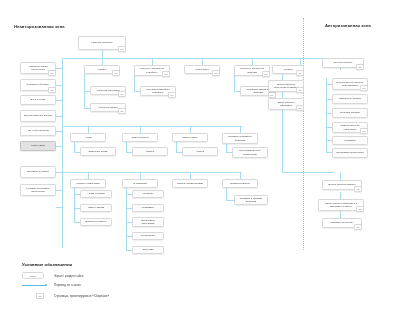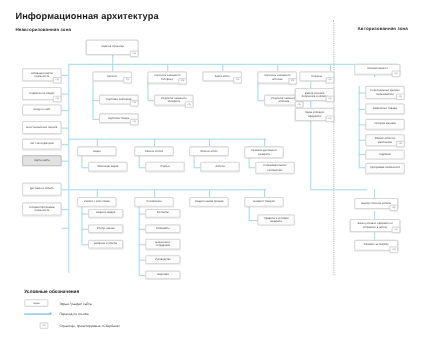--- a/index.html
+++ b/index.html
@@ -72,21 +72,20 @@
     background:#fff;border:0.8px solid #d8d8d8;border-radius:1px;
     font-size:2px;color:#6b6b6b;display:flex;align-items:center;justify-content:center;
   }
   .lg-text{position:absolute;font-size:3px;color:#3f3f3f;white-space:nowrap;}
 </style>
 </head>
 <body>
 
 <div id="canvas">
 
-  <div class="title">Информационная архитектура</div>
   <div class="zone-label" id="zone-unauth">Неавторизованная зона</div>
   <div class="zone-label" id="zone-auth">Авторизованная зона</div>
 
   <div class="divider"></div>
 
   <div class="ln lnv" style="left:102px;top:50px;height:8px;"></div>
 
   <div class="ln lnh" style="left:62px;top:58px;width:300px;"></div>
 
   <div class="ln lnv" style="left:62px;top:58px;height:190px;"></div>

